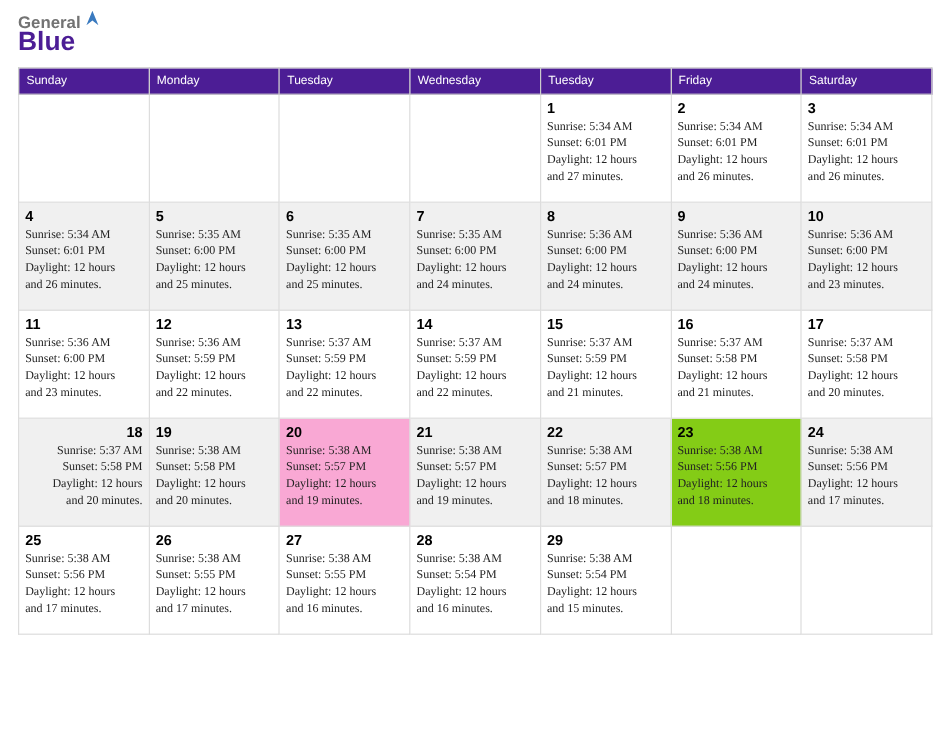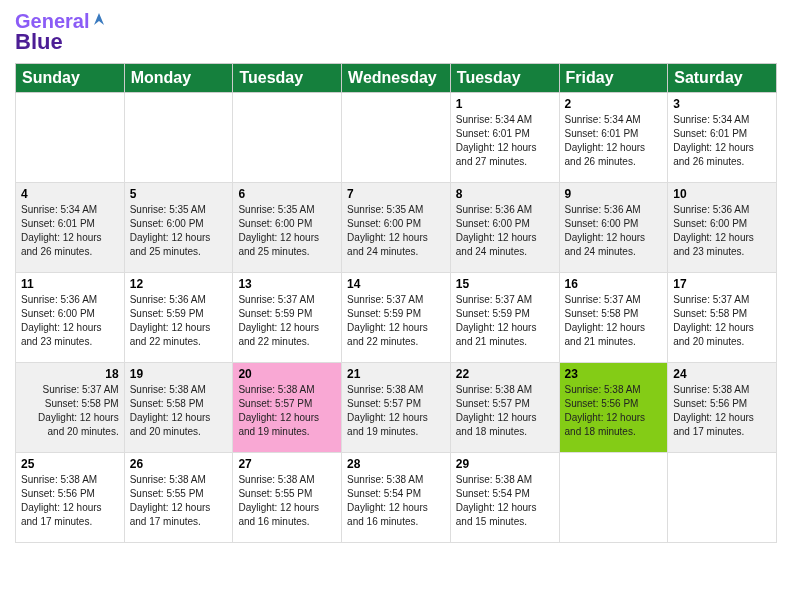--- a/index.html
+++ b/index.html
@@ -32,26 +32,26 @@
     .location {
       font-size: 16px;
       color: #333;
     }
     .calendar {
       width: 100%;
       border-collapse: collapse;
       font-size: 10.5px;
     }
     .calendar th {
-      background: #15803d;
+      background: #4c1d95;
       color: #fff;
       text-align: left;
       padding: 5px 6px;
-      font-size: 16px;
-      font-weight: bold;
+      font-size: 10px;
+      font-weight: normal;
       border: 1px solid #ccc;
     }
     .calendar td {
       vertical-align: top;
       padding: 4px 5px;
       border: 1px solid #ddd;
       width: calc(100% / 7);
       height: 90px;
       background: #fff;
     }
@@ -61,30 +61,31 @@
     .day-number {
       font-weight: bold;
       font-size: 12px;
       margin-bottom: 2px;
       display: block;
     }
     .day-info {
       font-size: 10px;
       color: #222;
       line-height: 1.4;
+      font-family: Liberation Serif, serif;
     }
     .empty { background: #f9f9f9; }
   </style>
 </head>
 <body>
 
 <div class="header">
   <div class="logo">
     <div style="display:flex;align-items:center;">
-      <span style="font-size:20px;font-weight:bold;color:#8b5cf6;">General</span>
+      <span style="font-size:14px;font-weight:bold;color:#737373;">General</span>
       <svg width="18" height="18" viewBox="0 0 18 18" style="margin-left:1px;margin-top:-4px;">
         <polygon points="4,14 9,2 14,14 9,10" fill="#3a7abf"></polygon>
       </svg>
     </div>
     <span style="font-size:22px;font-weight:bold;color:#4c1d95;margin-top:-4px;">Blue</span>
   </div>
   <div class="title-area">
     <div class="month-title"></div>
     <div class="location"></div>
   </div>

